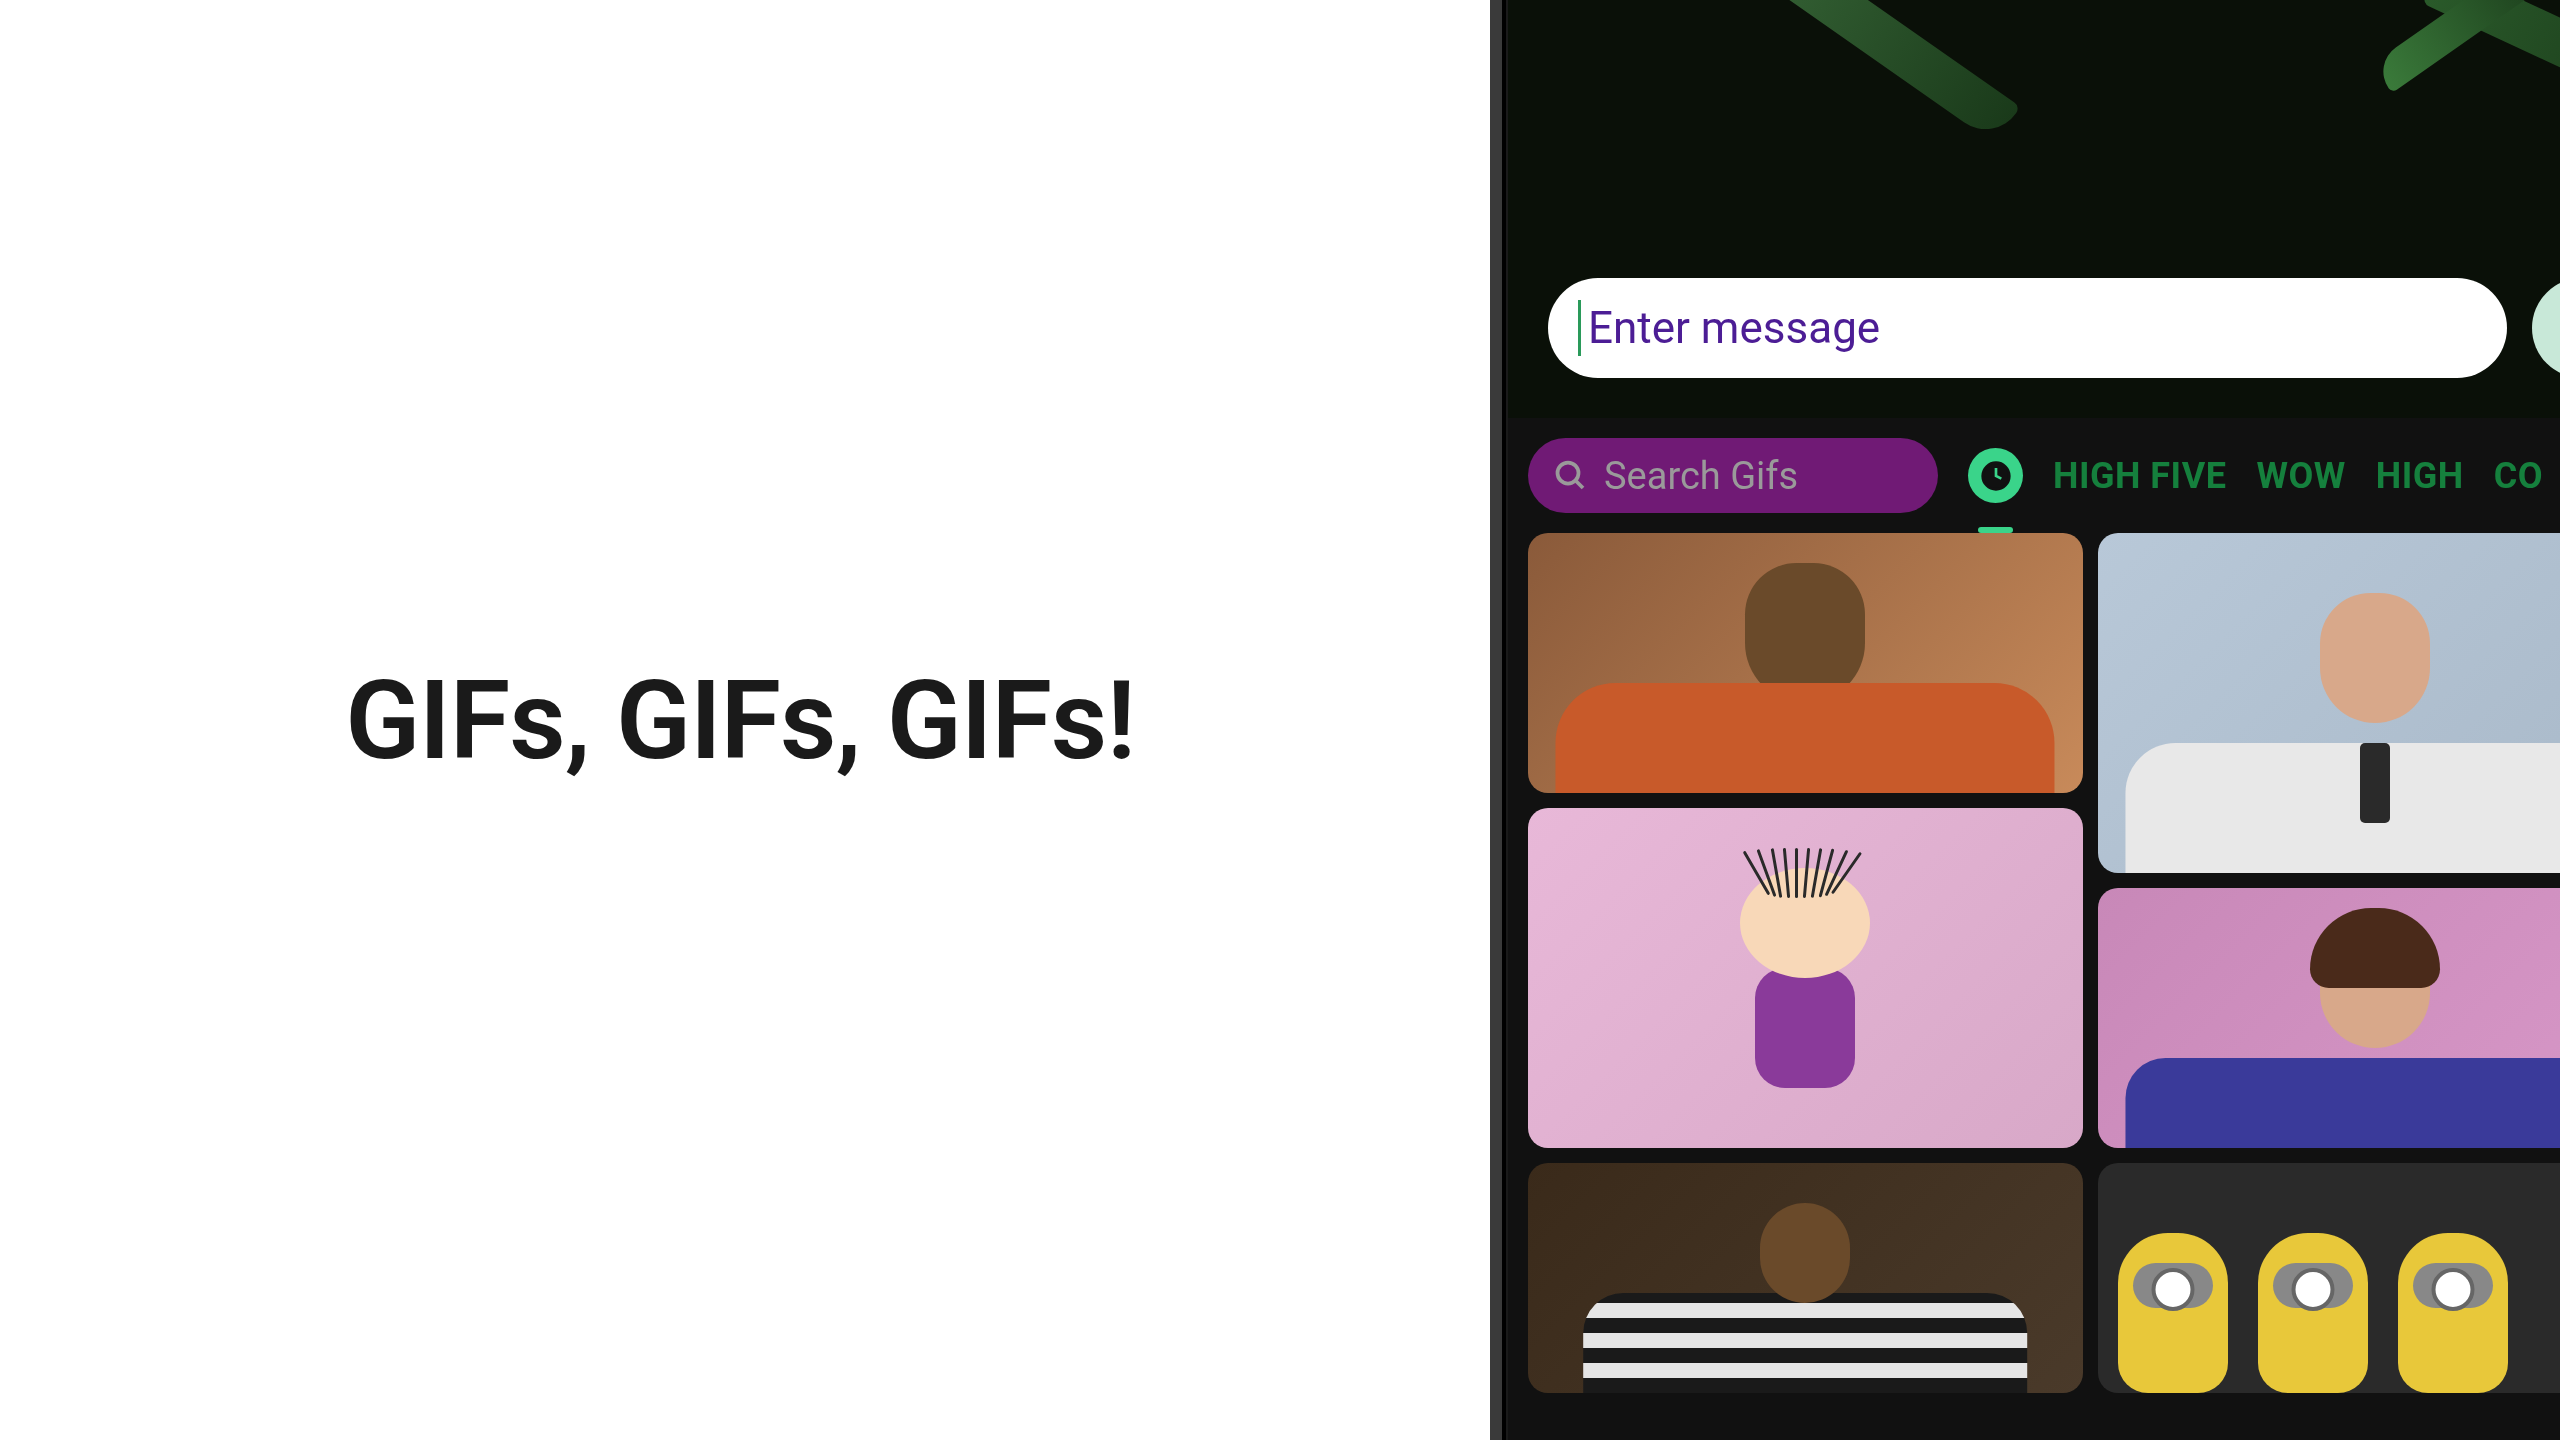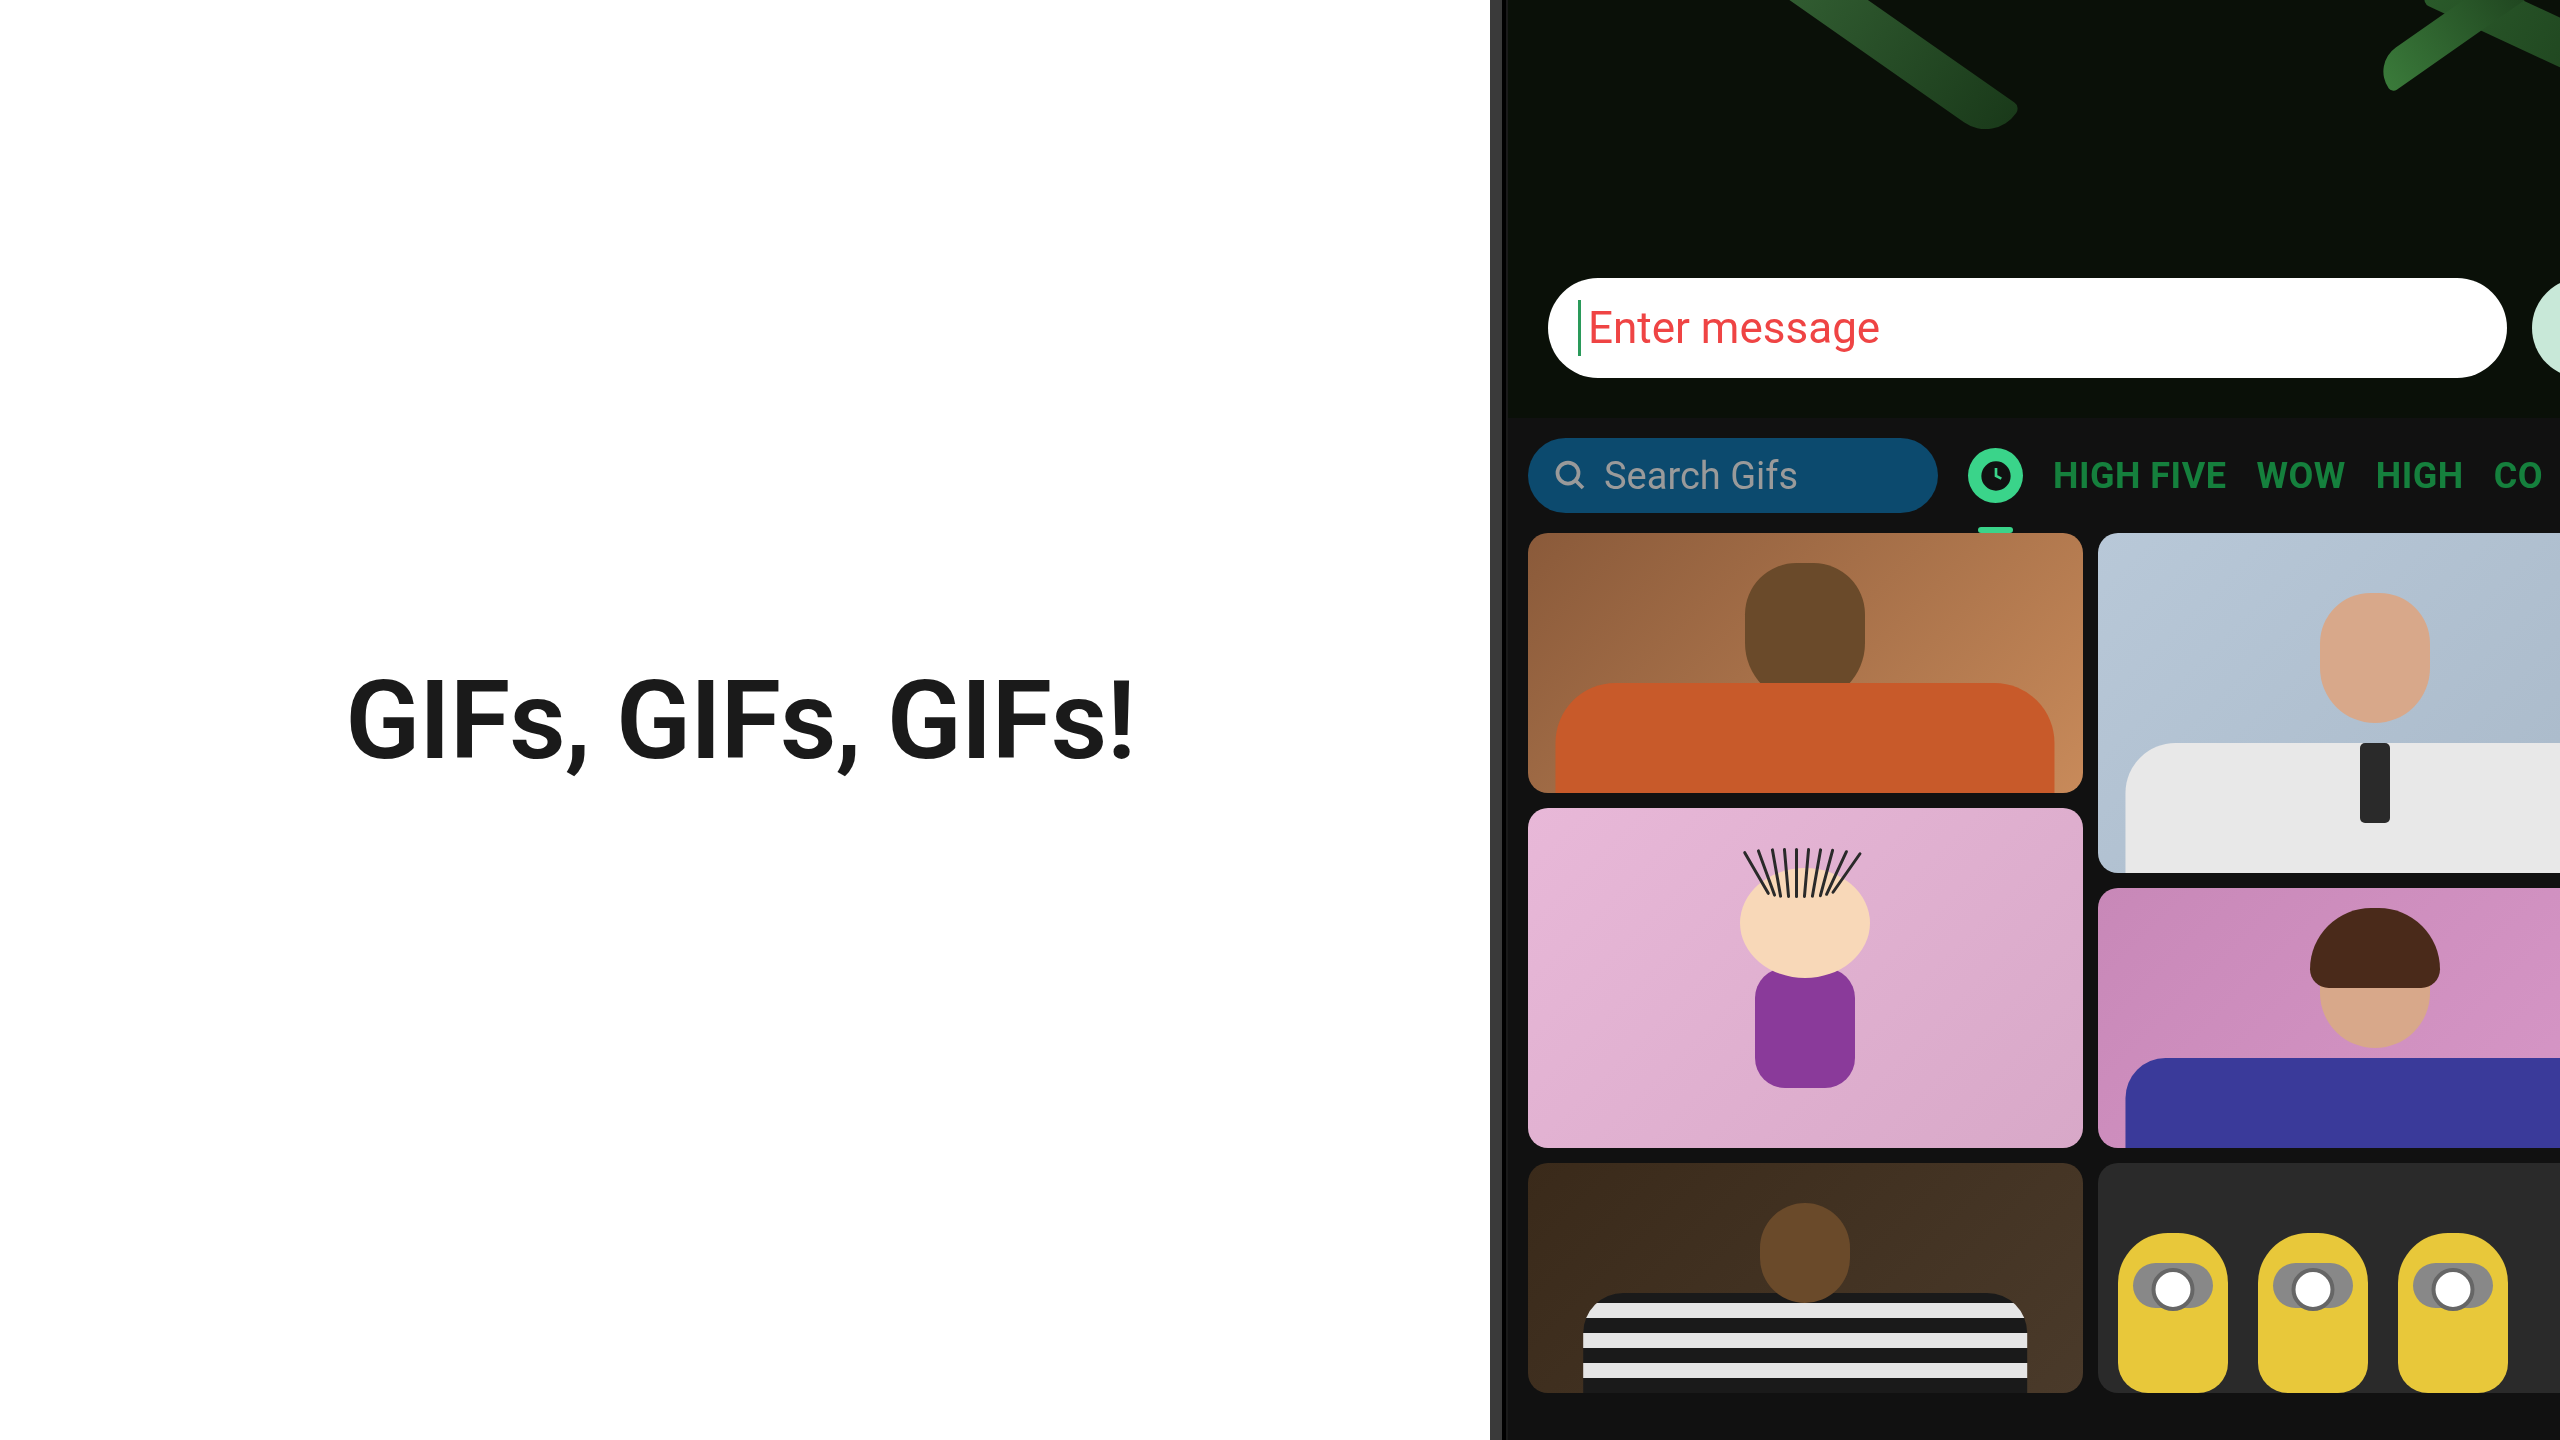--- a/index.html
+++ b/index.html
@@ -78,21 +78,21 @@
     
     .message-input {
       flex: 1;
       height: 100px;
       background: #fff;
       border-radius: 55px;
       display: flex;
       align-items: center;
       padding: 0 30px;
       font-size: 44px;
-      color: #ef4444;
+      color: #4c1d95;
       position: relative;
     }
     
     .cursor {
       position: absolute;
       left: 30px;
       top: 22px;
       bottom: 22px;
       width: 3px;
       background: #2a9a5a;
@@ -122,21 +122,21 @@
       align-items: center;
       padding: 20px 10px 20px 20px;
       gap: 30px;
       overflow: hidden;
       white-space: nowrap;
     }
     
     .search-gifs {
       flex: 0 0 410px;
       height: 75px;
-      background: #0c4a6e;
+      background: #701a75;
       border-radius: 40px;
       display: flex;
       align-items: center;
       padding: 0 25px;
       gap: 15px;
     }
     
     .search-gifs-text {
       color: #9a9a9a;
       font-size: 38px;

